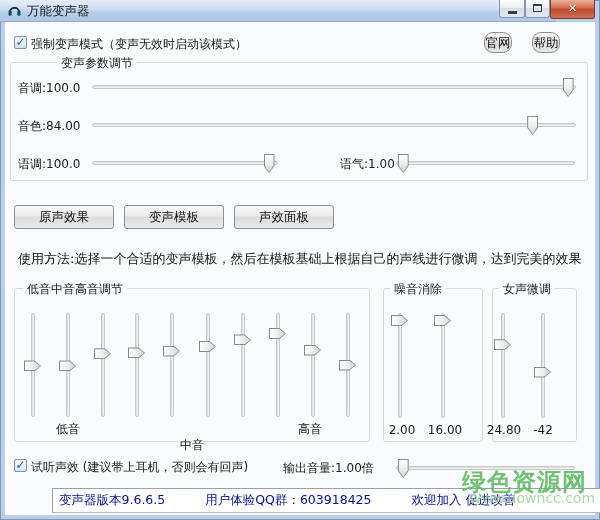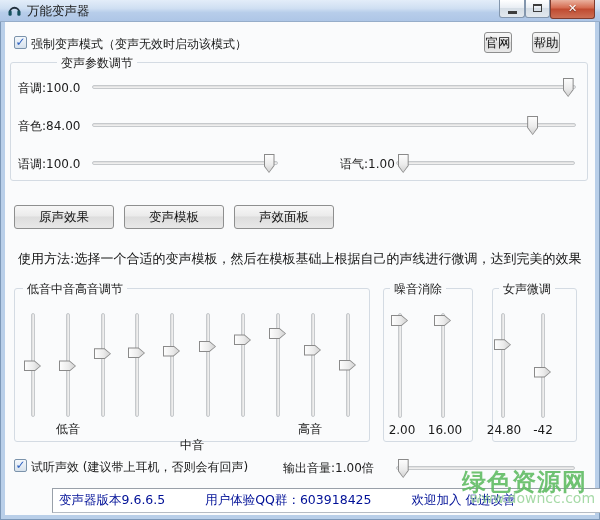--- a/index.html
+++ b/index.html
@@ -7,21 +7,20 @@
   .window{
     position:relative;width:600px;height:520px;overflow:hidden;
     background:#b9cfe9;box-shadow:inset 0 0 0 1px #7d98b8;
     font-size:12px;color:#1a1a1a;
   }
   
   .titlebar{
     position:absolute;left:0;top:0;width:556px;height:21px;
     background:linear-gradient(180deg,#e3edf9 0%,#cfdff2 40%,#b7cdea 60%,#aec6e6 100%);
     border-bottom:1px solid #96adc9;
-    padding-left:44px;
   }
   .app-icon{position:absolute;left:7px;top:3px;width:15px;height:15px;}
   .title-text{position:absolute;left:27px;top:3px;font-size:12.5px;color:#151515;white-space:nowrap;}
   .capbtn{position:absolute;top:0;height:18px;border:1px solid #8396ad;border-top:none;
     border-radius:0 0 3px 3px;box-sizing:border-box;
     background:linear-gradient(180deg,#ffffff,#e9eef4 45%,#d6dee6 50%,#e2e8ee);}
   .capbtn.min{left:499px;width:26px;}
   .capbtn.max{left:525px;width:25px;}
   .capbtn.close{left:550px;width:45px;height:19px;
     background:linear-gradient(180deg,#eab19e 0%,#d4694e 45%,#c04a30 50%,#cc6f55 100%);
@@ -35,21 +34,21 @@
   .abs{position:absolute;}
   .lbl{white-space:nowrap;}
   
   .checkbox{width:13px;height:13px;box-sizing:border-box;border:1px solid #7b93ab;border-radius:2px;
     background:linear-gradient(180deg,#f4f8fc,#d6e1ec);color:#2b5fc0;font-size:12px;line-height:11px;
     text-align:center;font-weight:bold;}
   
   .btn{box-sizing:border-box;border:1px solid #8e8f8f;border-radius:3px;text-align:center;
     background:linear-gradient(180deg,#f7f7f7,#ebebeb 45%,#dddddd 50%,#e8e8e8);
     color:#111;font-size:12.5px;}
-  .btn.small{width:28px;height:21px;line-height:19px;}
+  .btn.small{width:28px;height:21px;line-height:19px;border-radius:9px;}
   .btn.wide{width:100px;height:24px;line-height:22px;}
   
   .group{box-sizing:border-box;border:1px solid #d4dbe3;border-radius:3px;}
   .group-title{position:absolute;top:-8px;background:#fafbfc;padding:0 4px;font-size:12px;color:#222;white-space:nowrap;}
   
   .hslider{position:absolute;height:19px;}
   .htrack{position:absolute;left:0;right:0;top:7px;height:4px;box-sizing:border-box;
     border:1px solid #c6c9cc;border-radius:2px;background:linear-gradient(180deg,#dcdcdc,#f4f4f4);}
   .hrail{position:absolute;left:0;top:0;height:100%;width:calc(100% - 11px);}
   .hthumb{position:absolute;top:0;width:11px;height:19px;background:#8a8a8a;
@@ -236,21 +235,21 @@
     <div class="vrail">
         <div class="vthumb" style="top: 50%;">
           <i></i>
         </div>
       </div>
   </div>
   <div class="abs lbl center-x" style="left:68px;top:421px;">低音</div>
   <div class="abs lbl center-x" style="left:192px;top:437px;">中音</div>
   <div class="abs lbl center-x" style="left:310px;top:421px;">高音</div>
 
-  <div class="abs group" style="left:383px;top:288px;width:90px;height:154px;">
+  <div class="abs group" style="left:383px;top:288px;width:100px;height:154px;">
     <span class="group-title" style="left:6px;">噪音消除</span>
   </div>
   <div class="vslider" style="left:391px;top:313px;height:105px;">
     <div class="vtrack"></div>
     <div class="vrail">
         <div class="vthumb" style="top: 2%;">
           <i></i>
         </div>
       </div>
   </div>

